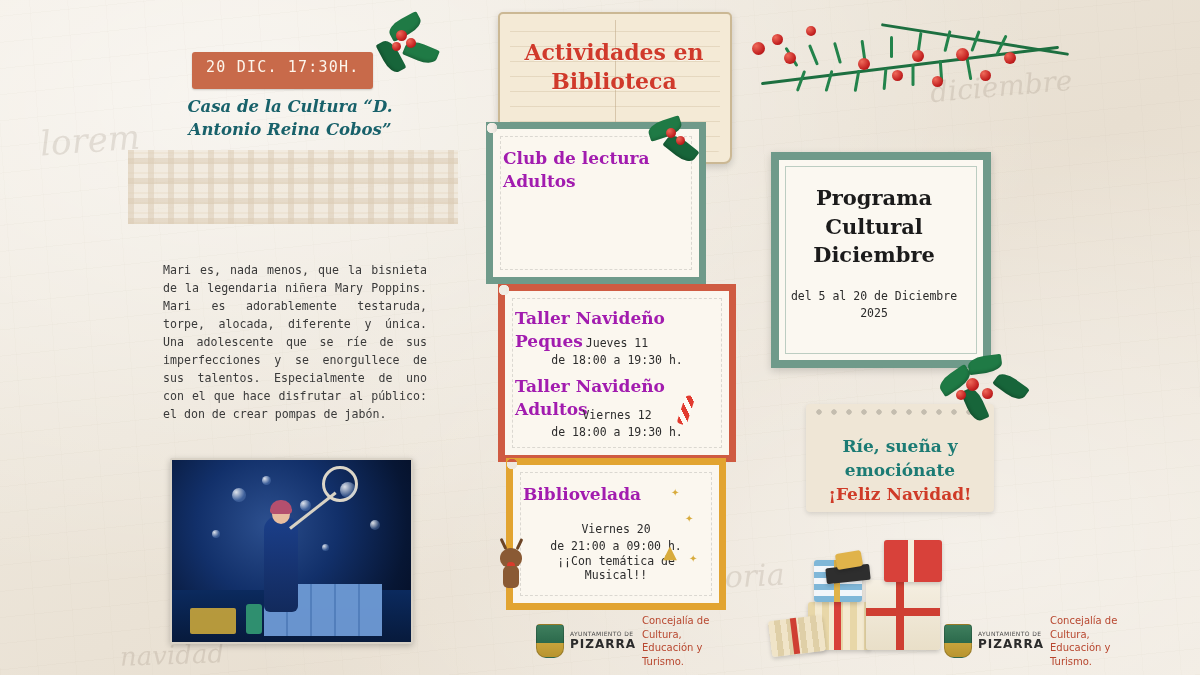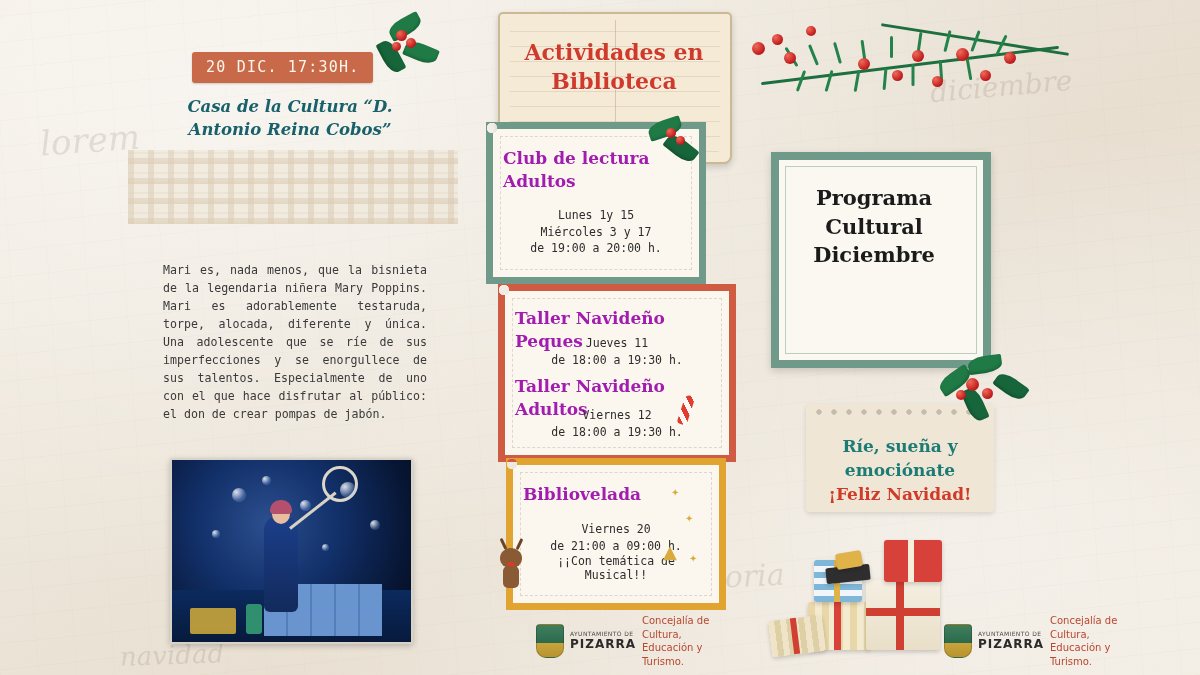--- a/index.html
+++ b/index.html
@@ -44,21 +44,21 @@
 
   
   .date-badge {
     position: absolute;
     left: 192px; top: 52px;
     background: #c86a4a;
     color: #fdf6ec;
     font-family: "DejaVu Sans Mono", monospace;
     font-size: 15px;
     letter-spacing: 1.2px;
-    padding: 6px 14px 7px 14px;
+    padding: 6px 14px 13px 14px;
     border-radius: 3px;
     box-shadow: 0 1px 2px rgba(0,0,0,0.18);
   }
   .venue {
     position: absolute;
     left: 155px; top: 96px;
     width: 270px;
     text-align: center;
     color: #18616a;
     font-family: "DejaVu Serif", serif;
@@ -418,25 +418,20 @@
   <div class="book">
     <div class="book-lines"></div>
   </div>
   <div class="book-title">Actividades en Biblioteca</div>
 
   <div class="stamp stamp-edge-teal perf-edge stamp1">
     <div class="inner"></div>
     <div class="stamp-body" style="top:18px;">
       <div class="s-head">Club de lectura Adultos</div>
     </div>
-    <div class="stamp-body" style="top:78px;">
-      <div class="s-sub">Lunes 1y 15</div>
-      <div class="s-sub">Miércoles 3 y 17</div>
-      <div class="s-sub">de 19:00 a 20:00 h.</div>
-    </div>
   </div>
 
   <div class="stamp stamp-edge-red perf-edge stamp2">
     <div class="inner"></div>
     <div class="stamp-body" style="top:16px;">
       <div class="s-head">Taller Navideño Peques</div>
     </div>
     <div class="stamp-body" style="top:44px;">
       <div class="s-sub">Jueves 11</div>
       <div class="s-sub">de 18:00 a 19:30 h.</div>
@@ -470,20 +465,21 @@
   <div class="reindeer-head" style="left:500px; top:548px;"></div>
   <div class="antler" style="left:502px; top:538px; transform:rotate(-25deg);"></div>
   <div class="antler" style="left:518px; top:538px; transform:rotate(25deg);"></div>
   <div class="reindeer-nose" style="left:507px; top:562px;"></div>
   <div style="position:absolute; left:503px; top:566px; width:16px; height:22px; background:#8a5a34; border-radius:5px;"></div>
 
   <div class="program-frame">
     <div class="inner-line"></div>
   </div>
   <div class="program-title">Programa Cultural Diciembre</div>
+  <div class="program-dates">del 5 al 20 de Diciembre 2025</div>
 
   <div class="wish-card"></div>
   <div class="wish-text">
     <div>Ríe, sueña y</div>
     <div>emociónate</div>
     <div class="red">¡Feliz Navidad!</div>
   </div>
 
   <div class="holly-leaf" style="left:388px; top:18px; transform:rotate(-28deg);"></div>
   <div class="holly-leaf" style="left:404px; top:44px; transform:rotate(22deg);"></div>

